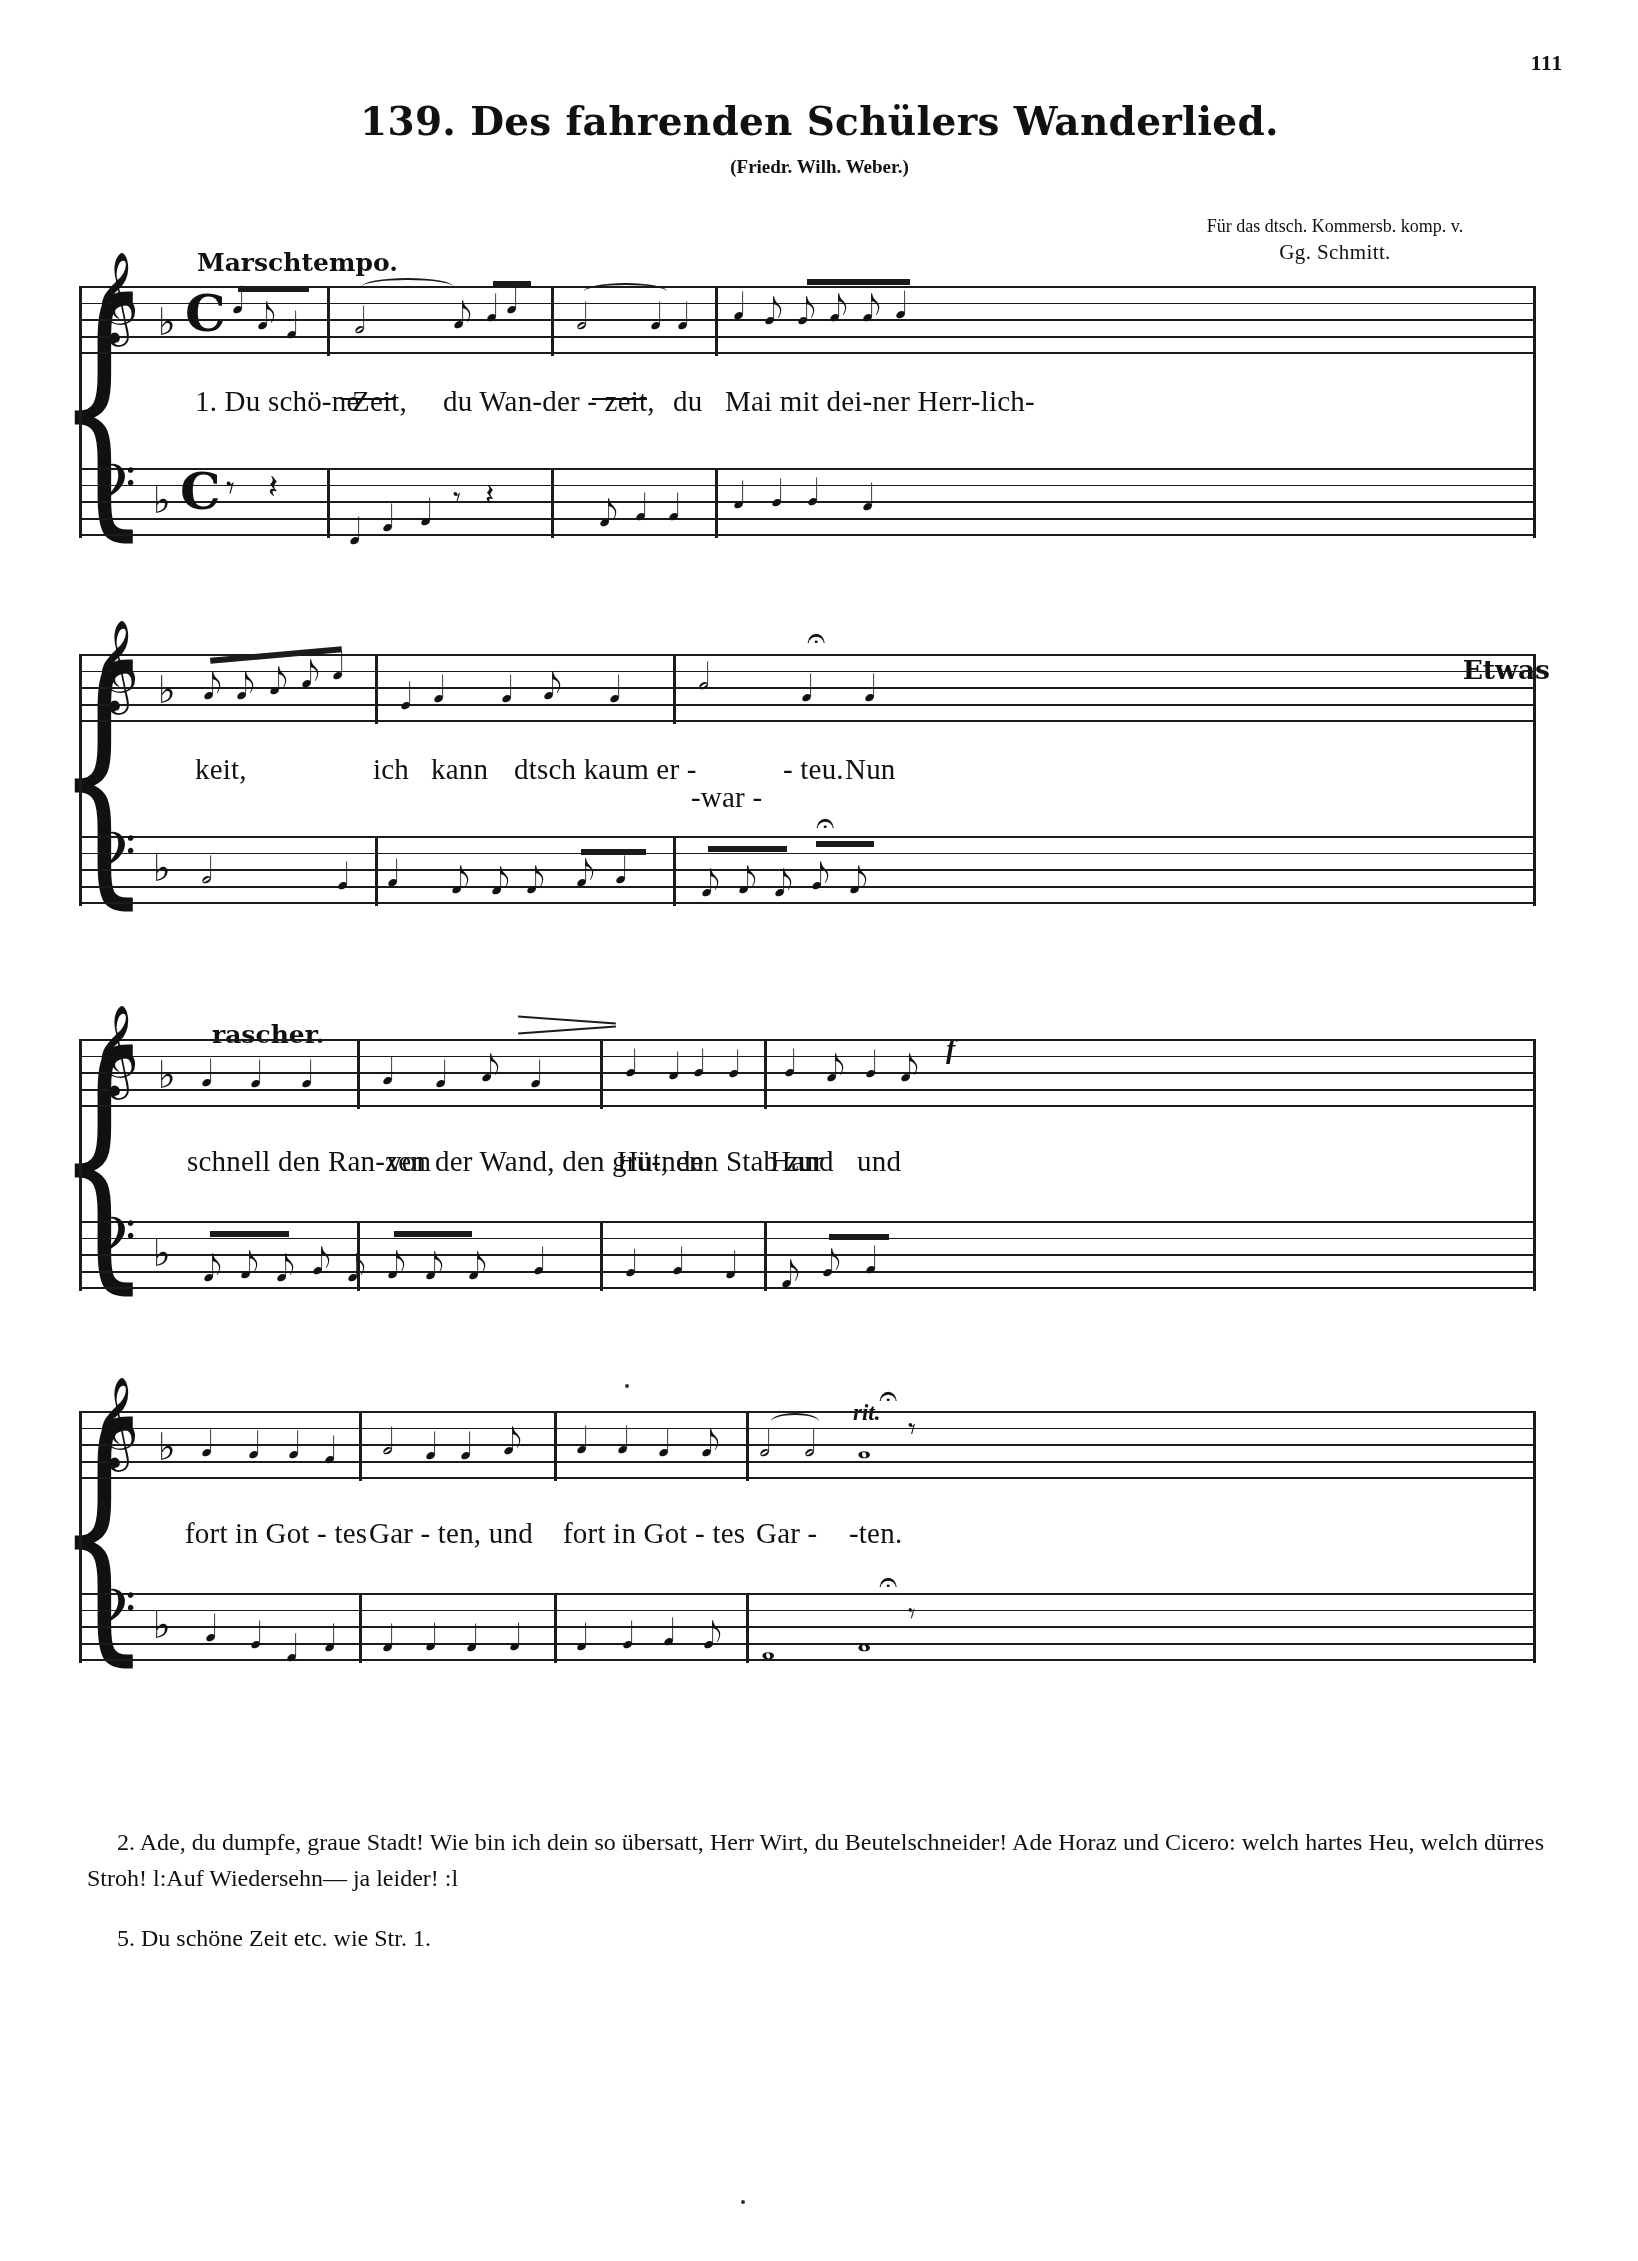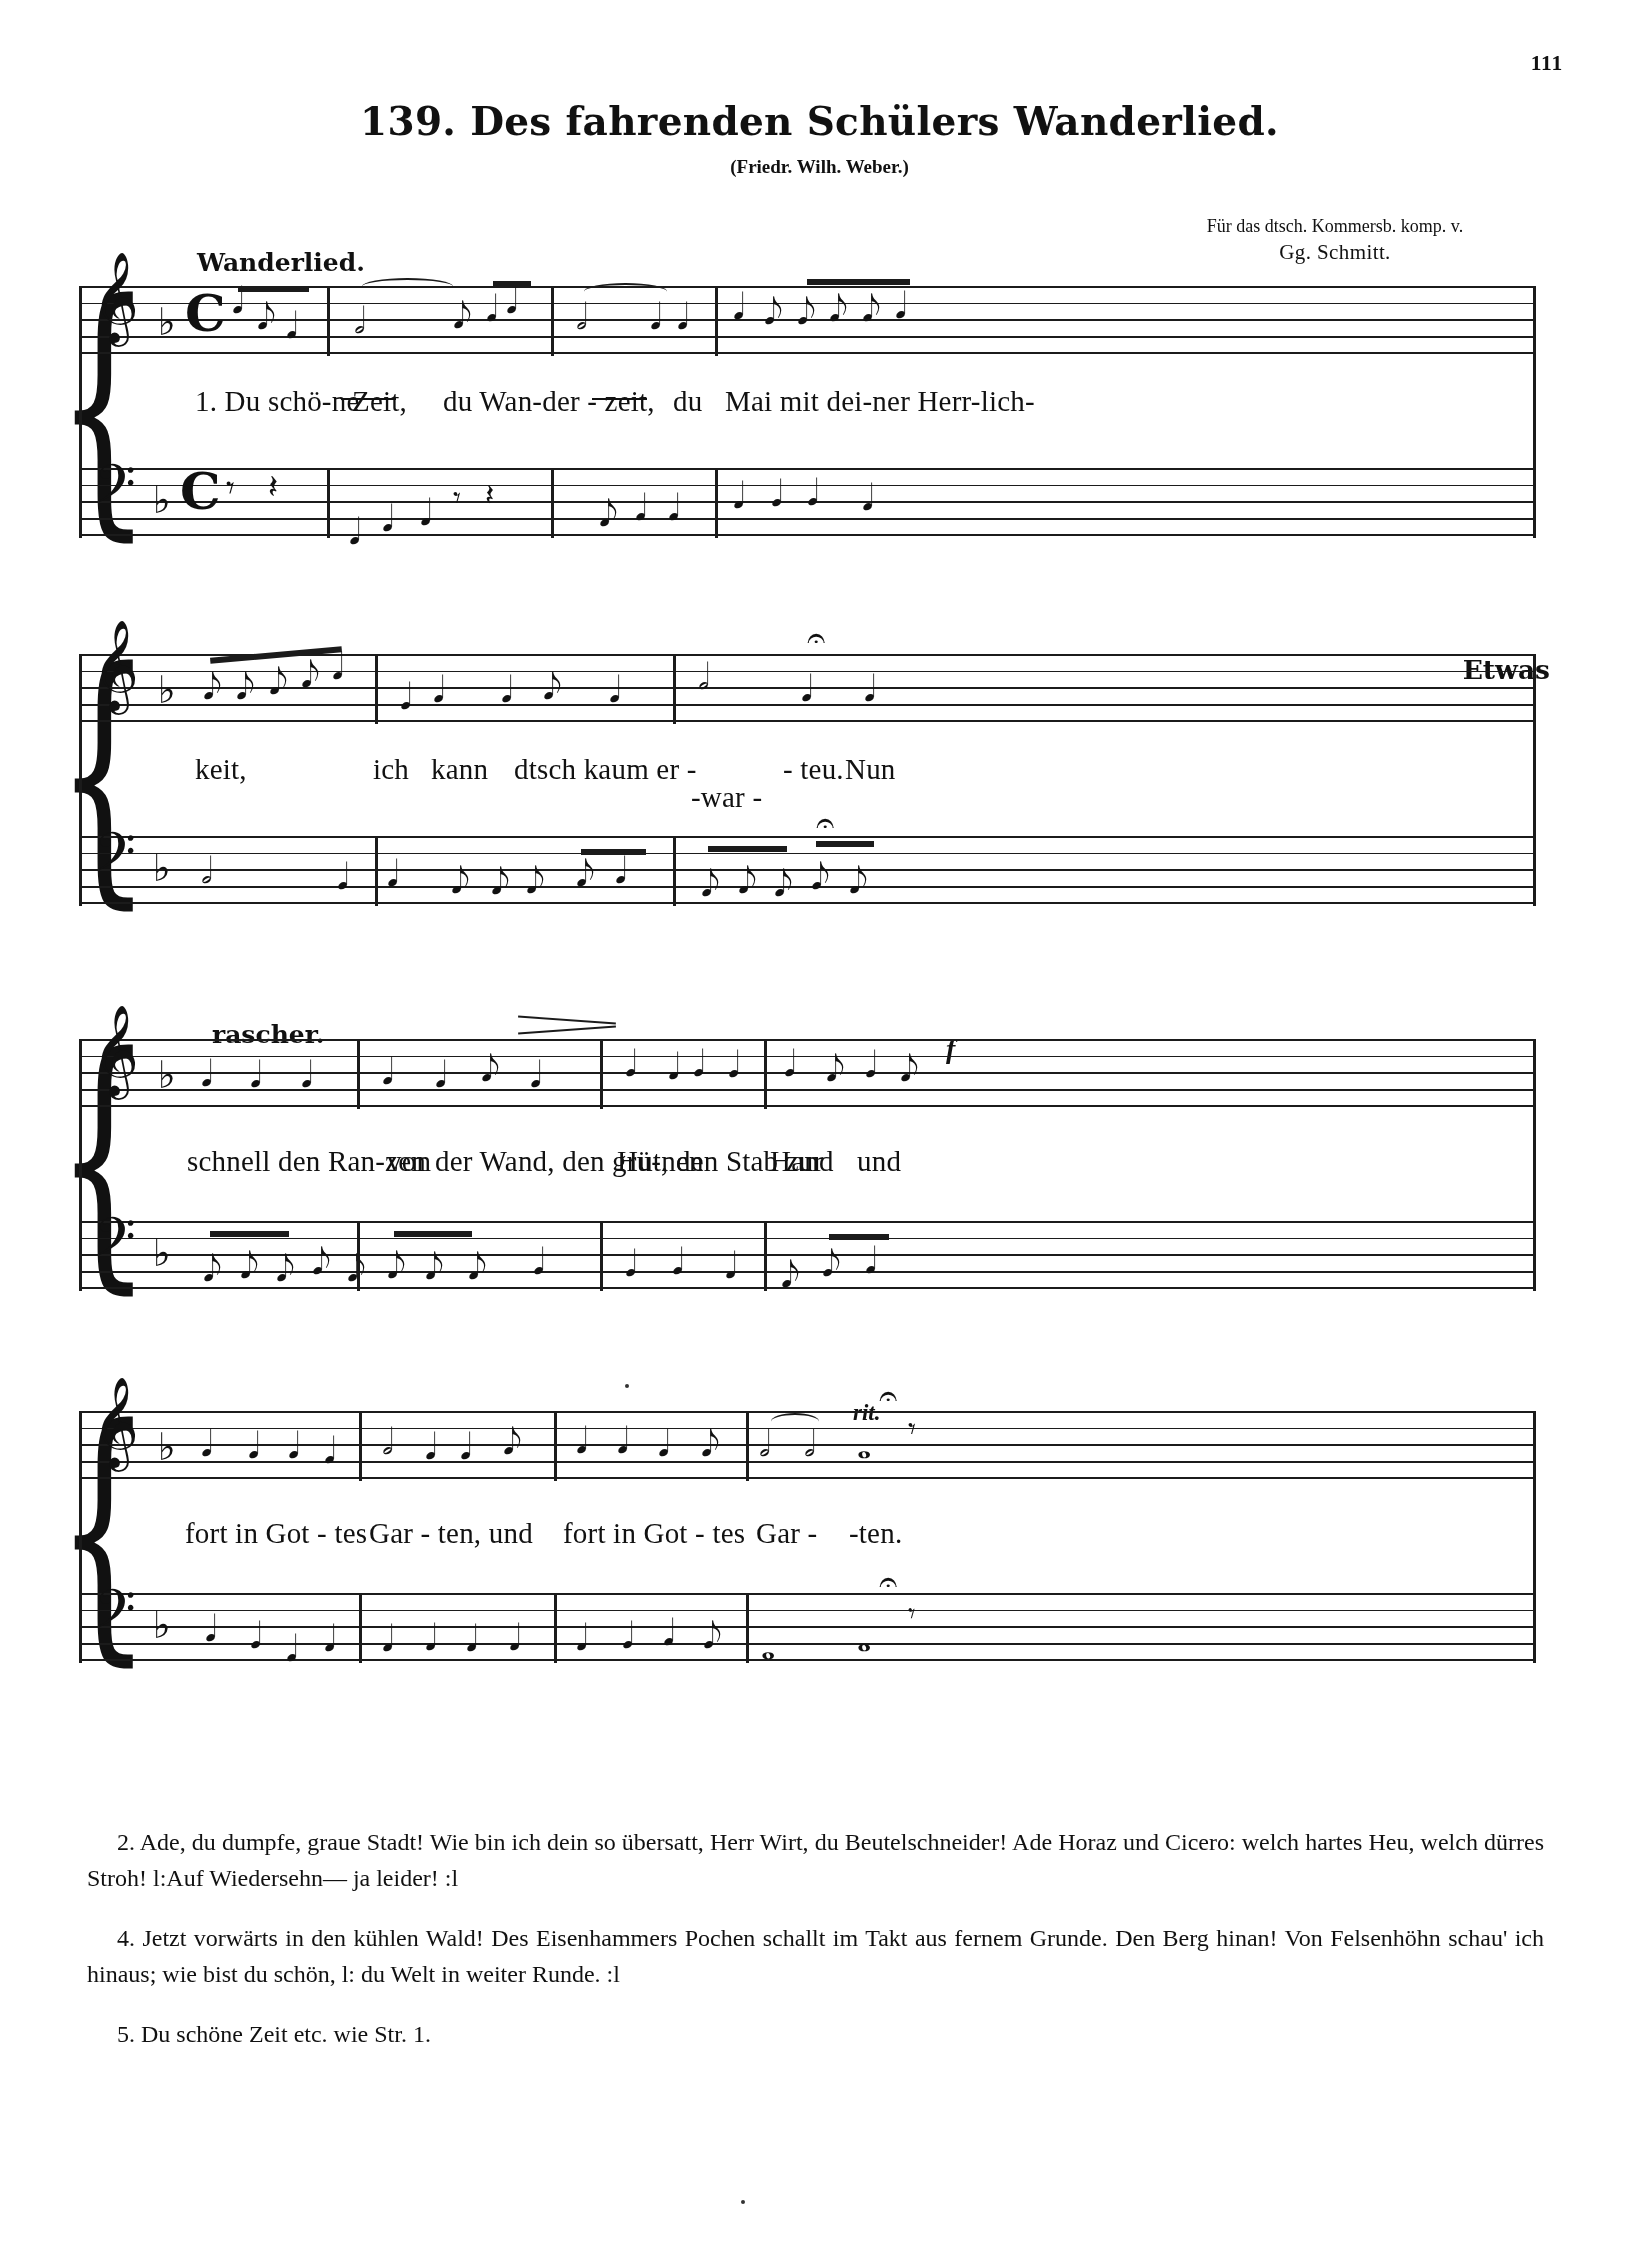--- a/index.html
+++ b/index.html
@@ -266,21 +266,21 @@
   <div class="page-number">111</div>
 
   <div class="title">139. Des fahrenden Schülers Wanderlied.</div>
   <div class="subtitle">(Friedr. Wilh. Weber.)</div>
 
   <div class="composer-credit">
     <div class="line1">Für das dtsch. Kommersb. komp. v.</div>
     <div class="line2">Gg. Schmitt.</div>
   </div>
 
-  <div class="tempo tempo-1">Wanderlied.</div>
+  <div class="tempo tempo-1">Marschtempo.</div>
   <div class="tempo tempo-2">Etwas</div>
   <div class="tempo tempo-3">rascher.</div>
   <div class="dyn dyn-f">f</div>
   <div class="dyn dyn-rit">rit.</div>
 
   <div class="system sys1">
     <div class="brace">{</div>
     <div class="sysbar"></div>
     <div class="sysbar sysbar-end"></div>
 
@@ -587,20 +587,19 @@
       <div class="barline" style="left:667px;"></div>
       <div class="note" style="top:36px;left:682px;">𝅝</div>
       <div class="note" style="top:28px;left:778px;">𝅝</div>
       <div class="fermata" style="top:-31px;left:800px;">𝄐</div>
       <div class="note" style="top:6.6px;left:829px;font-size:28px;">𝄾</div>
     </div>
   </div>
 
   <div class="verses">
     <p class="verse">2. Ade, du dumpfe, graue Stadt! Wie bin ich dein so übersatt, Herr Wirt, du Beutelschneider! Ade Horaz und Cicero: welch hartes Heu, welch dürres Stroh! l:Auf Wiedersehn— ja leider! :l</p>
-    <p class="verse">4. Jetzt vorwärts in den kühlen Wald! Des Eisenhammers Pochen schallt im Takt aus fernem Grunde. Den Berg hinan! Von Felsenhöhn schau' ich hinaus; wie bist du schön, l: du Welt in weiter Runde. :l</p>
     <p class="verse last">5. Du schöne Zeit etc. wie Str. 1.</p>
   </div>
 
   <div class="speck" style="left:625px;top:1384px;"></div>
   <div class="speck" style="left:741px;top:2200px;"></div>
 </div>
 
 
 </body></html>

